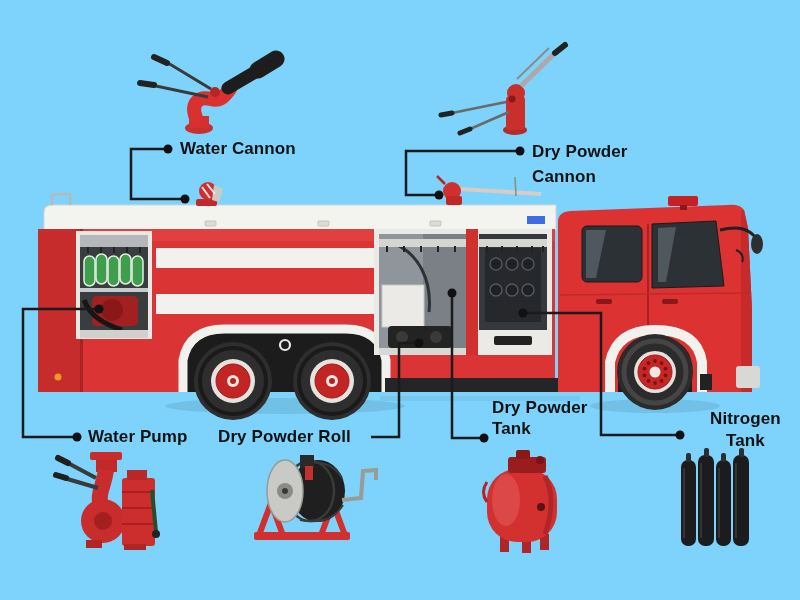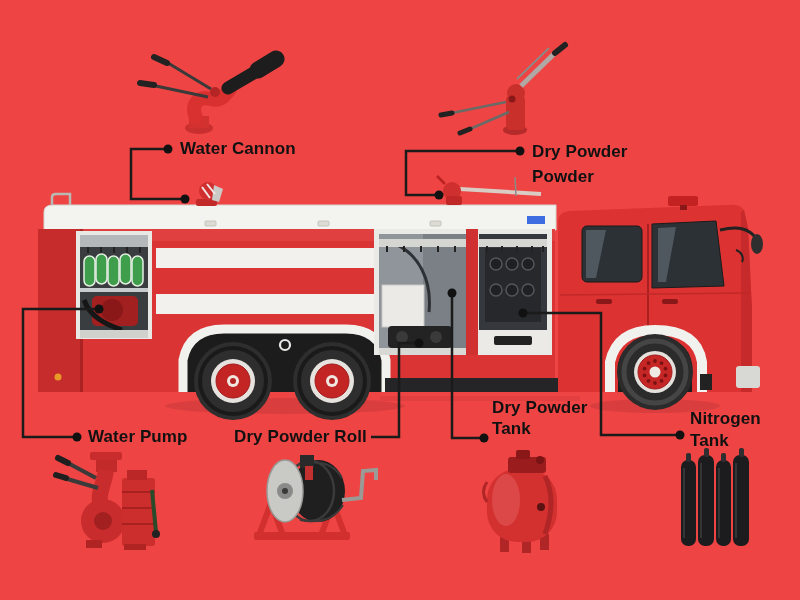--- a/index.html
+++ b/index.html
@@ -1,30 +1,30 @@
 <!DOCTYPE html>
 <html><head>
 <meta charset="utf-8">
 <style>
   html,body{margin:0;padding:0;background:#ffffff;}
   #stage{
-    position:relative;width:800px;height:600px;background:#ef4444;overflow:hidden;
+    position:relative;width:800px;height:600px;background:#7dd3fc;overflow:hidden;
     font-family:"Liberation Sans",sans-serif;
   }
   #stage svg{position:absolute;left:0;top:0;}
   .callout-label{
     position:absolute;color:#111;font-weight:bold;font-size:17px;line-height:20px;
     white-space:nowrap;letter-spacing:0.1px;
   }
   .lbl-water{left:180px;top:139px;}
   .lbl-dpcannon{left:532px;top:139px;line-height:25px;}
   .lbl-firepump{left:88px;top:427px;}
-  .lbl-dproll{left:234px;top:427px;text-align:right;}
+  .lbl-dproll{left:218px;top:427px;text-align:right;}
   .lbl-dptank{left:492px;top:397px;line-height:21px;}
-  .lbl-ntank{left:690px;top:408px;line-height:22px;}
+  .lbl-ntank{left:710px;top:408px;line-height:22px;text-align:center;}
 </style>
 </head>
 <body>
 
 <div id="stage">
 
 <svg width="800" height="600" viewBox="0 0 800 600">
 
   <g>
     <ellipse cx="285" cy="406" rx="120" ry="8" fill="rgba(0,0,0,0.09)"></ellipse>
@@ -330,21 +330,21 @@
         <circle cx="680" cy="435" r="4.5"></circle>
   </g>
 </svg>
 
   <div class="callout-label lbl-water">
     <span>Water Cannon</span>
   </div>
 
   <div class="callout-label lbl-dpcannon">
     <div>Dry Powder</div>
-    <div>Powder</div>
+    <div>Cannon</div>
   </div>
 
   <div class="callout-label lbl-firepump">
     <span>Water Pump</span>
   </div>
 
   <div class="callout-label lbl-dproll">
     <span>Dry Powder Roll</span>
   </div>
 

